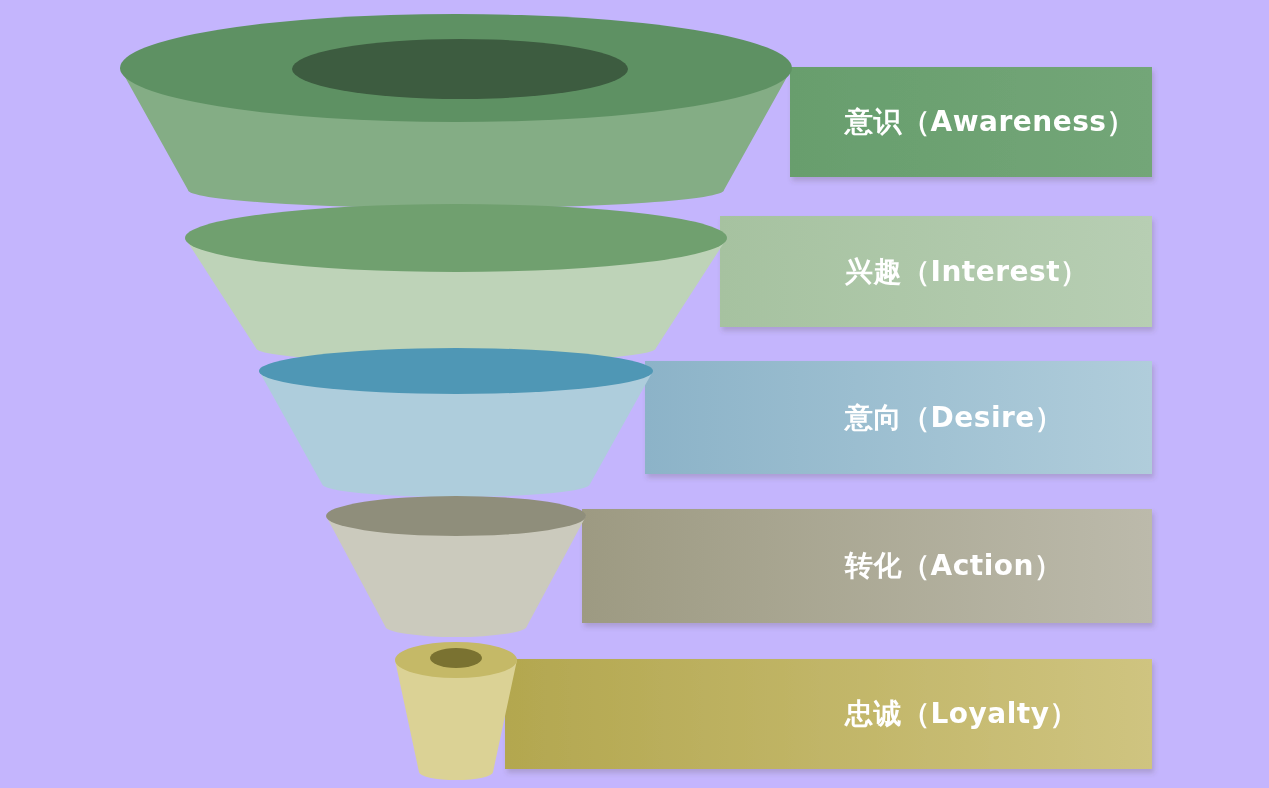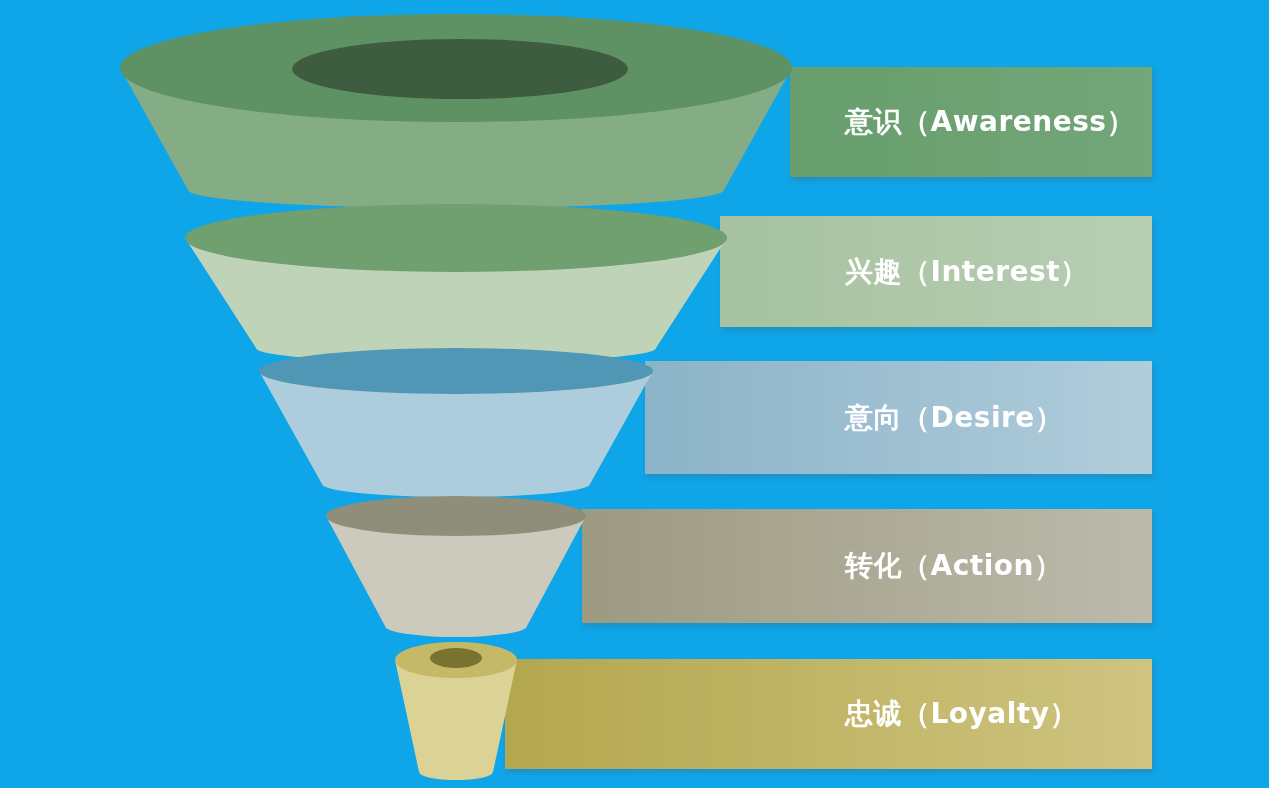--- a/index.html
+++ b/index.html
@@ -4,21 +4,21 @@
 <style>
   html, body {
     margin: 0;
     padding: 0;
     background: #ffffff;
   }
   .canvas {
     position: relative;
     width: 1269px;
     height: 788px;
-    background: #0ea5e9;
+    background: #c4b5fd;
     overflow: hidden;
     font-family: "DejaVu Sans", "Liberation Sans", sans-serif;
   }
   svg { display: block; }
   .stage-label {
     font-family: "DejaVu Sans", "Liberation Sans", sans-serif;
     font-size: 28px;
     font-weight: 700;
     letter-spacing: 0.5px;
     fill: #ffffff;

